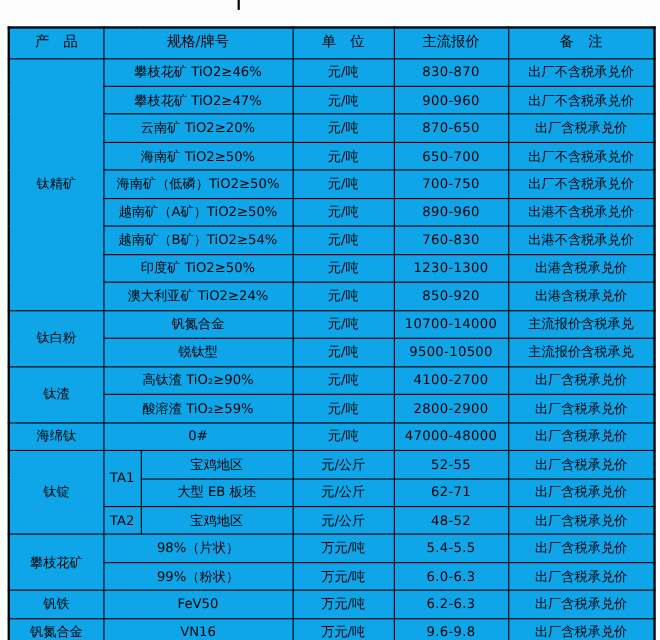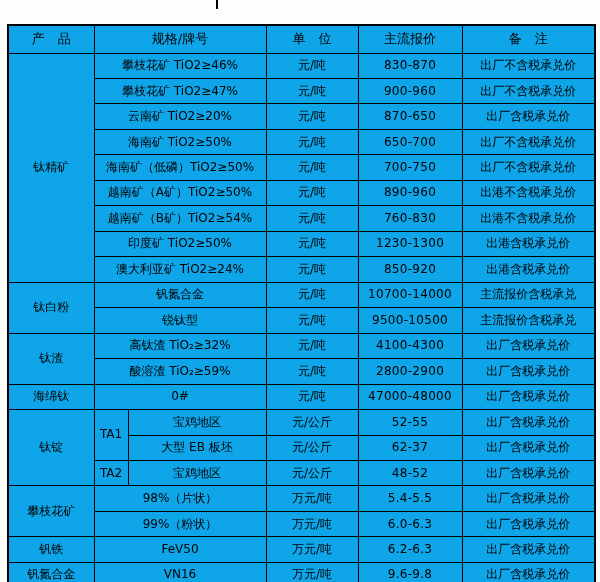--- a/index.html
+++ b/index.html
@@ -134,23 +134,23 @@
       <td>主流报价含税承兑</td>
     </tr>
     <tr>
       <td colspan="2">锐钛型</td>
       <td>元/吨</td>
       <td class="price-cell">9500-10500</td>
       <td>主流报价含税承兑</td>
     </tr>
     <tr>
       <td rowspan="2">钛渣</td>
-      <td colspan="2">高钛渣 TiO₂≥32%</td>
-      <td>元/吨</td>
-      <td class="price-cell">4100-4300</td>
+      <td colspan="2">高钛渣 TiO₂≥90%</td>
+      <td>元/吨</td>
+      <td class="price-cell">4100-2700</td>
       <td>出厂含税承兑价</td>
     </tr>
     <tr>
       <td colspan="2">酸溶渣 TiO₂≥59%</td>
       <td>元/吨</td>
       <td class="price-cell">2800-2900</td>
       <td>出厂含税承兑价</td>
     </tr>
     <tr>
       <td>海绵钛</td>
@@ -163,21 +163,21 @@
       <td rowspan="3">钛锭</td>
       <td rowspan="2">TA1</td>
       <td>宝鸡地区</td>
       <td>元/公斤</td>
       <td class="price-cell">52-55</td>
       <td>出厂含税承兑价</td>
     </tr>
     <tr>
       <td>大型 EB 板坯</td>
       <td>元/公斤</td>
-      <td class="price-cell">62-37</td>
+      <td class="price-cell">62-71</td>
       <td>出厂含税承兑价</td>
     </tr>
     <tr>
       <td>TA2</td>
       <td>宝鸡地区</td>
       <td>元/公斤</td>
       <td class="price-cell">48-52</td>
       <td>出厂含税承兑价</td>
     </tr>
     <tr>

